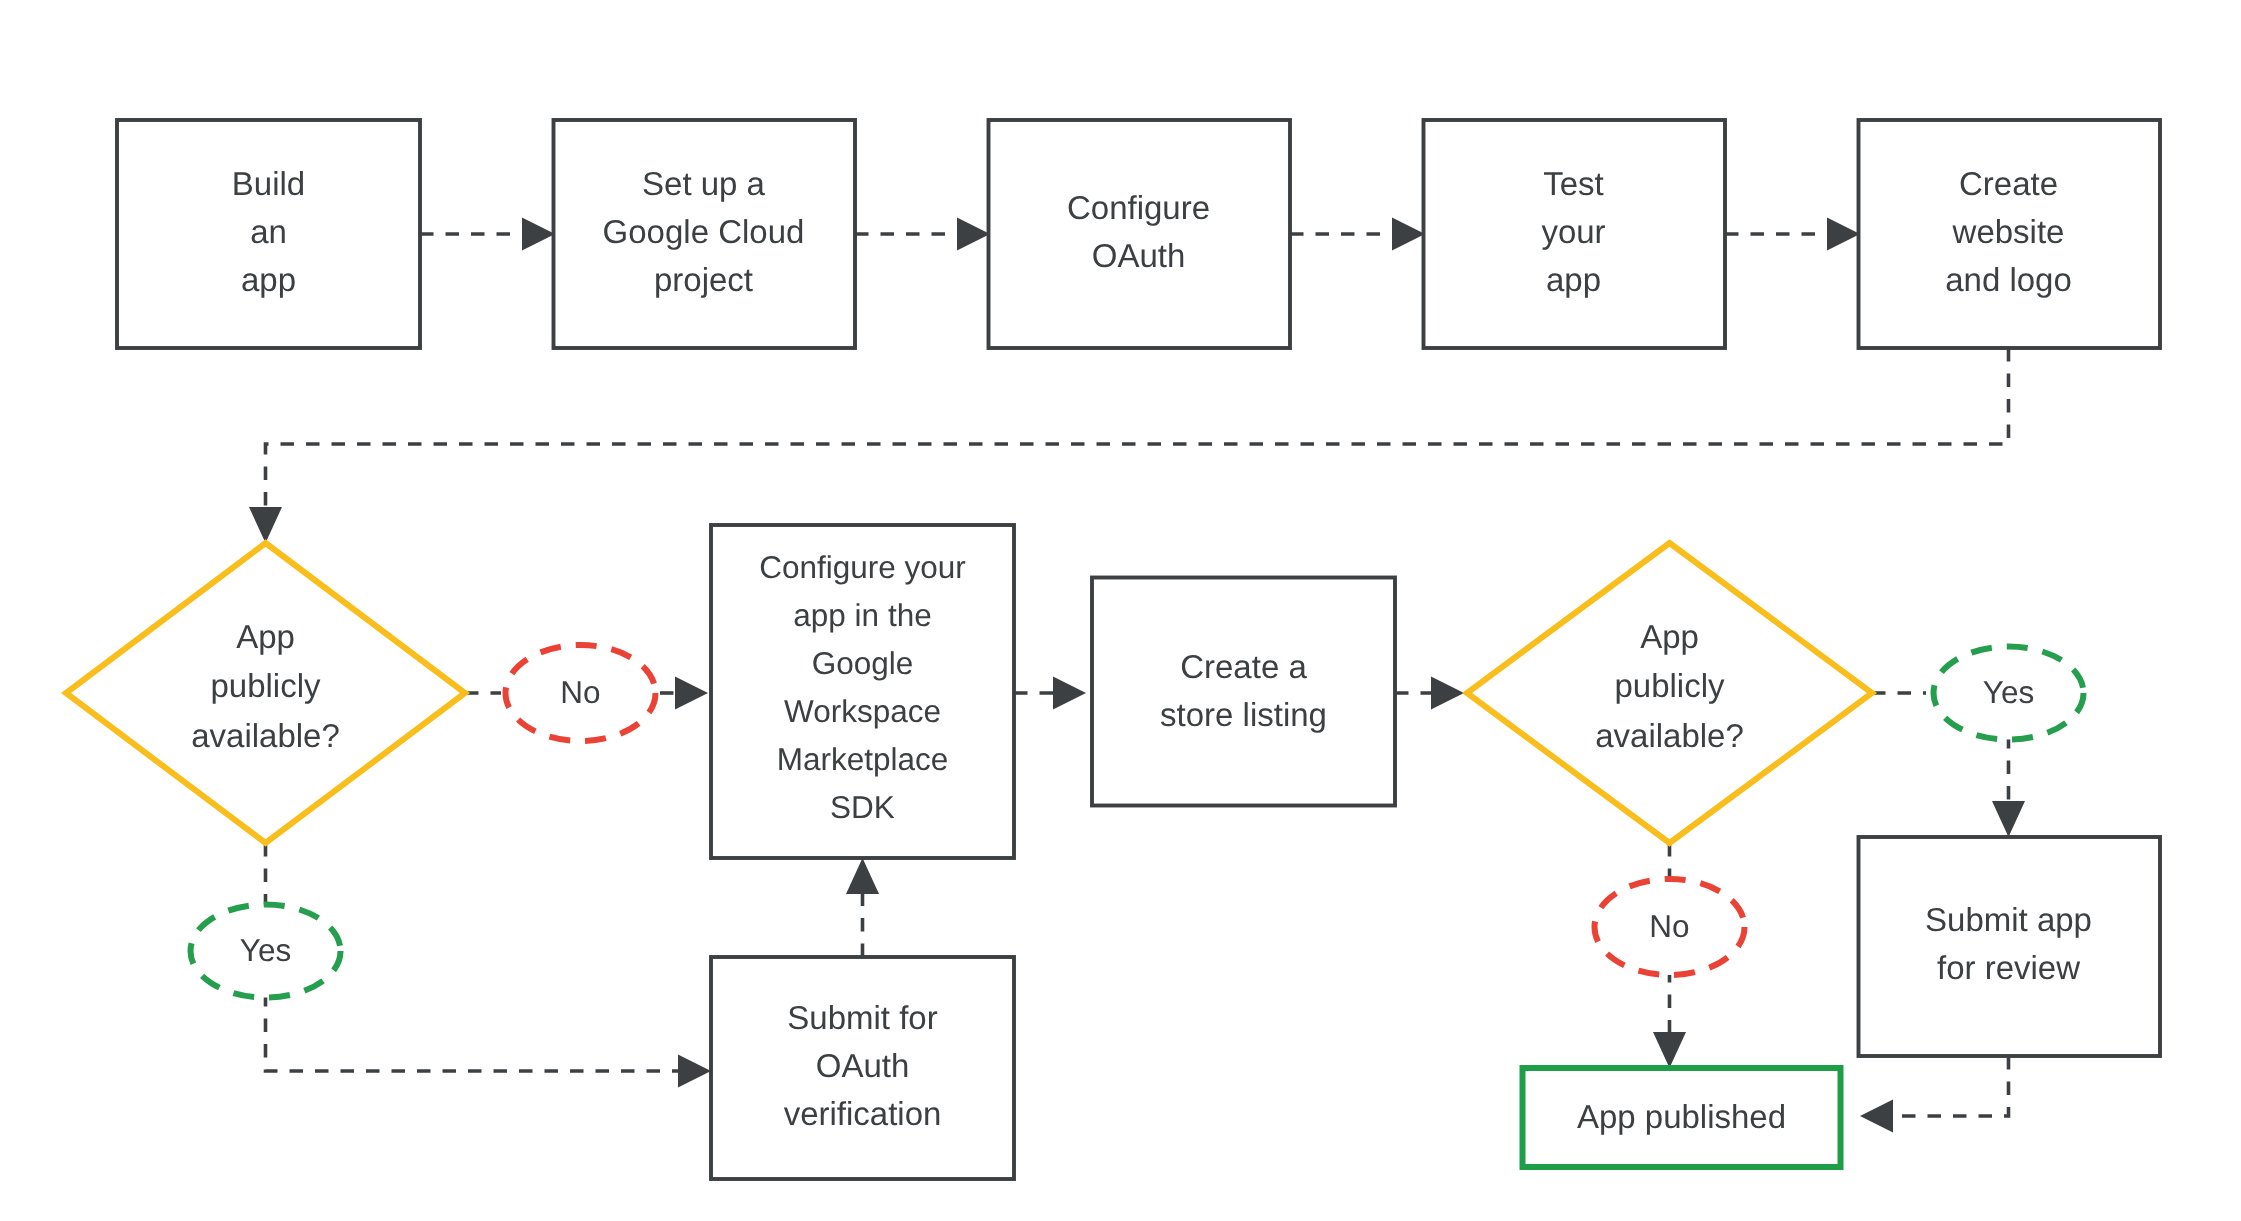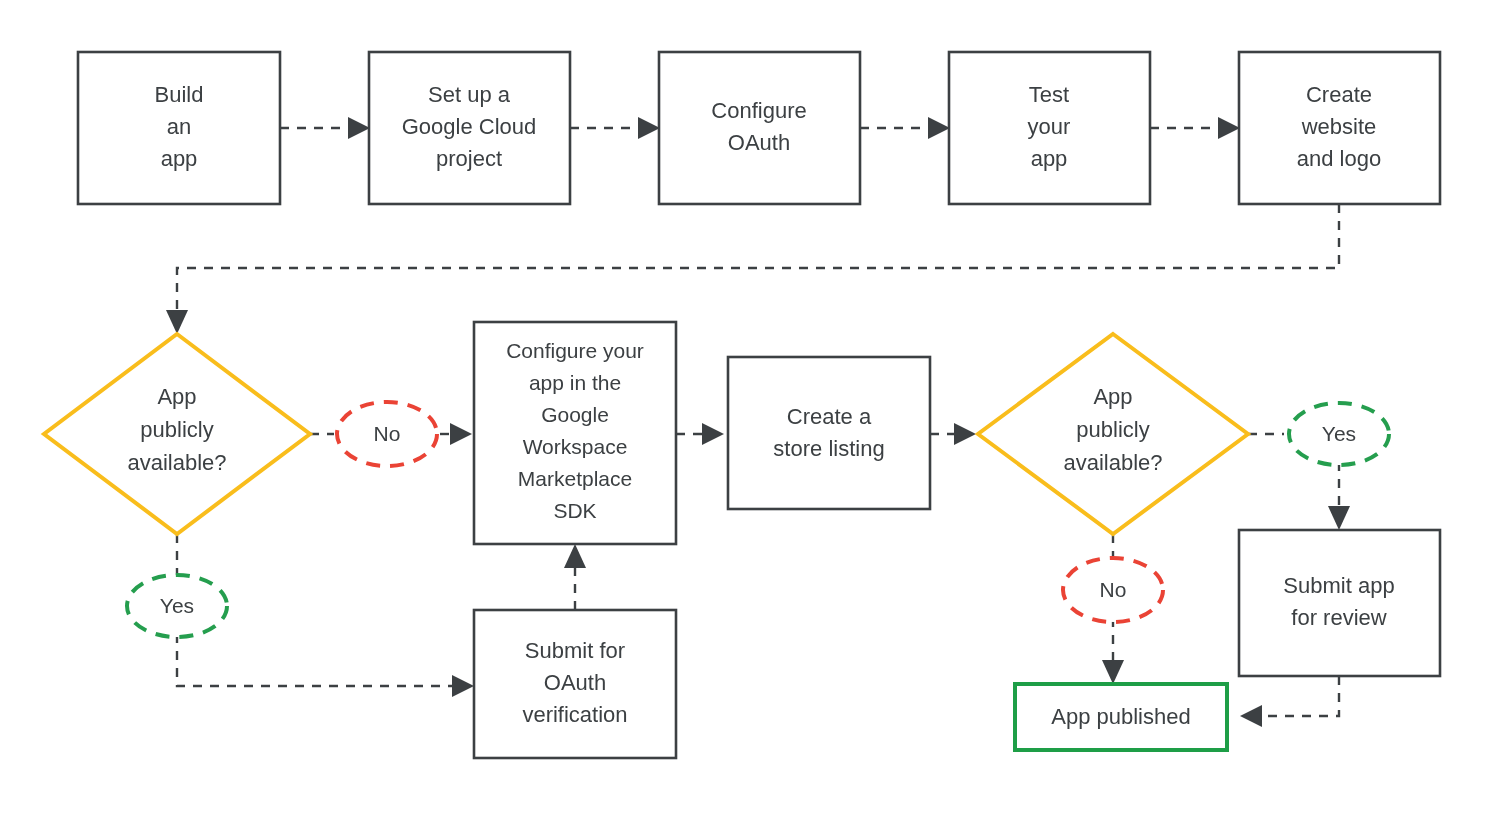--- a/index.html
+++ b/index.html
@@ -11,20 +11,21 @@
     width: 1494px;
     height: 814px;
     font-family: "Liberation Sans", sans-serif;
     overflow: hidden;
   }
   #flowchart-root {
     position: relative;
     width: 1494px;
     height: 678px;
     background: #ffffff;
+    margin-top: 28px;
   }
   svg.canvas {
     display: block;
     width: 1494px;
     height: 814px;
   }
   .node-text {
     font-family: "Liberation Sans", sans-serif;
     font-size: 22px;
     fill: #3c4043;

